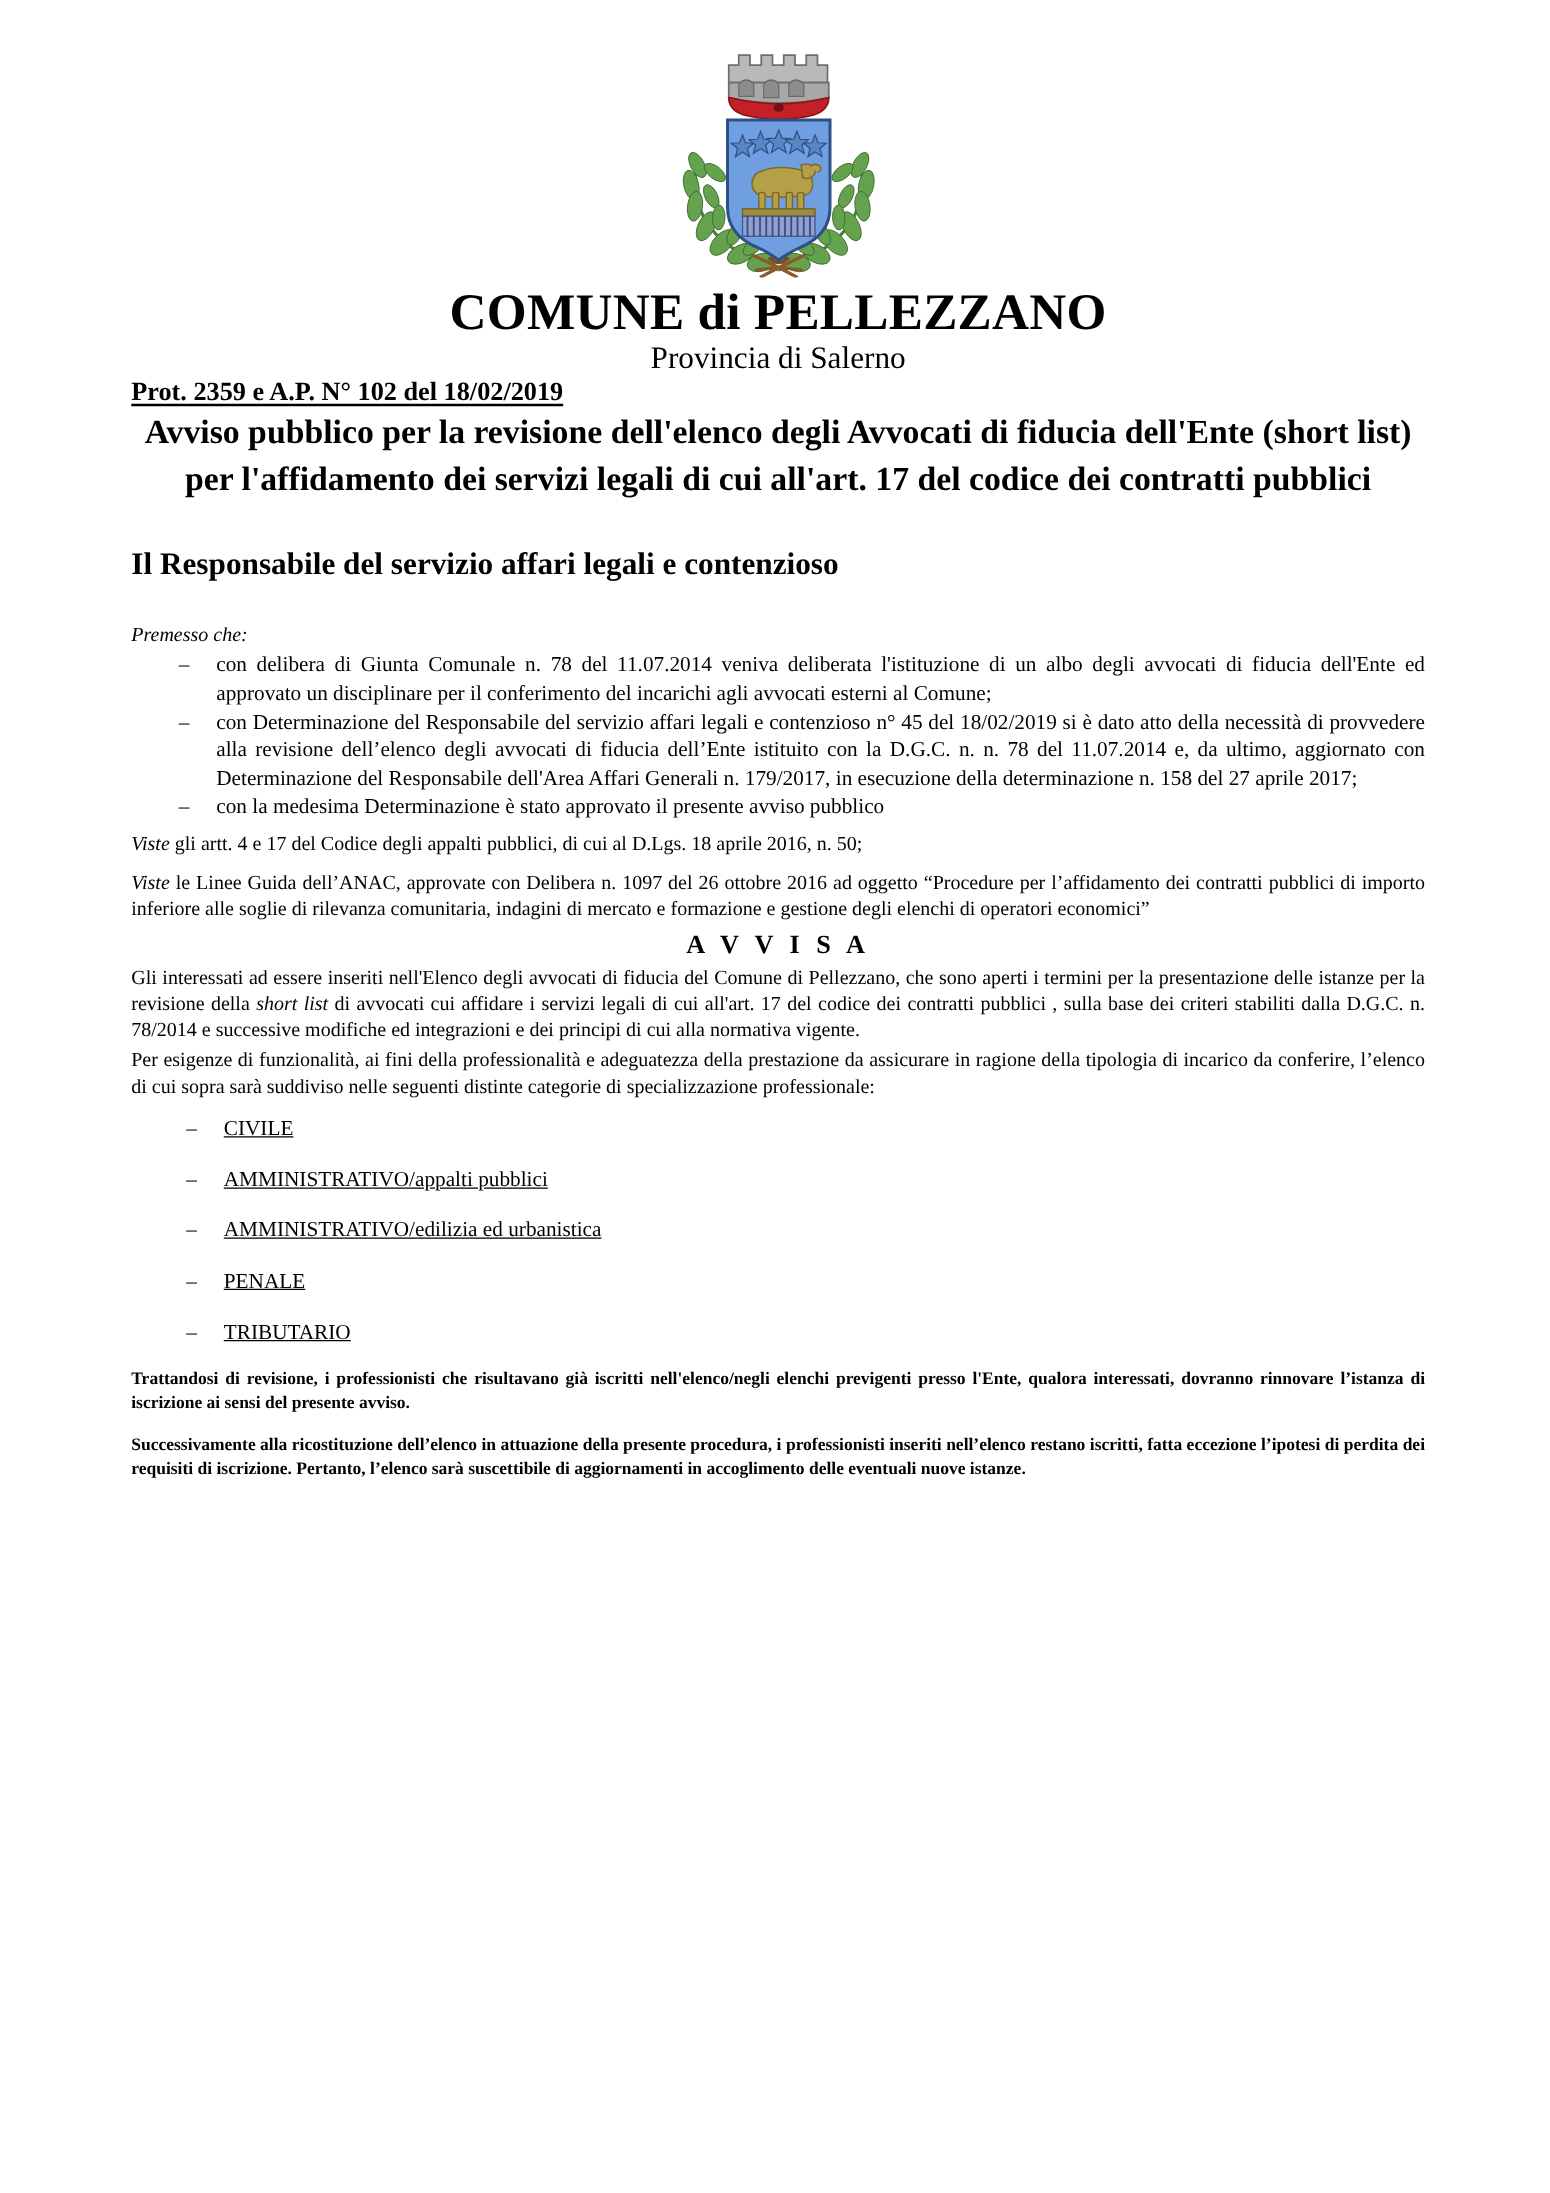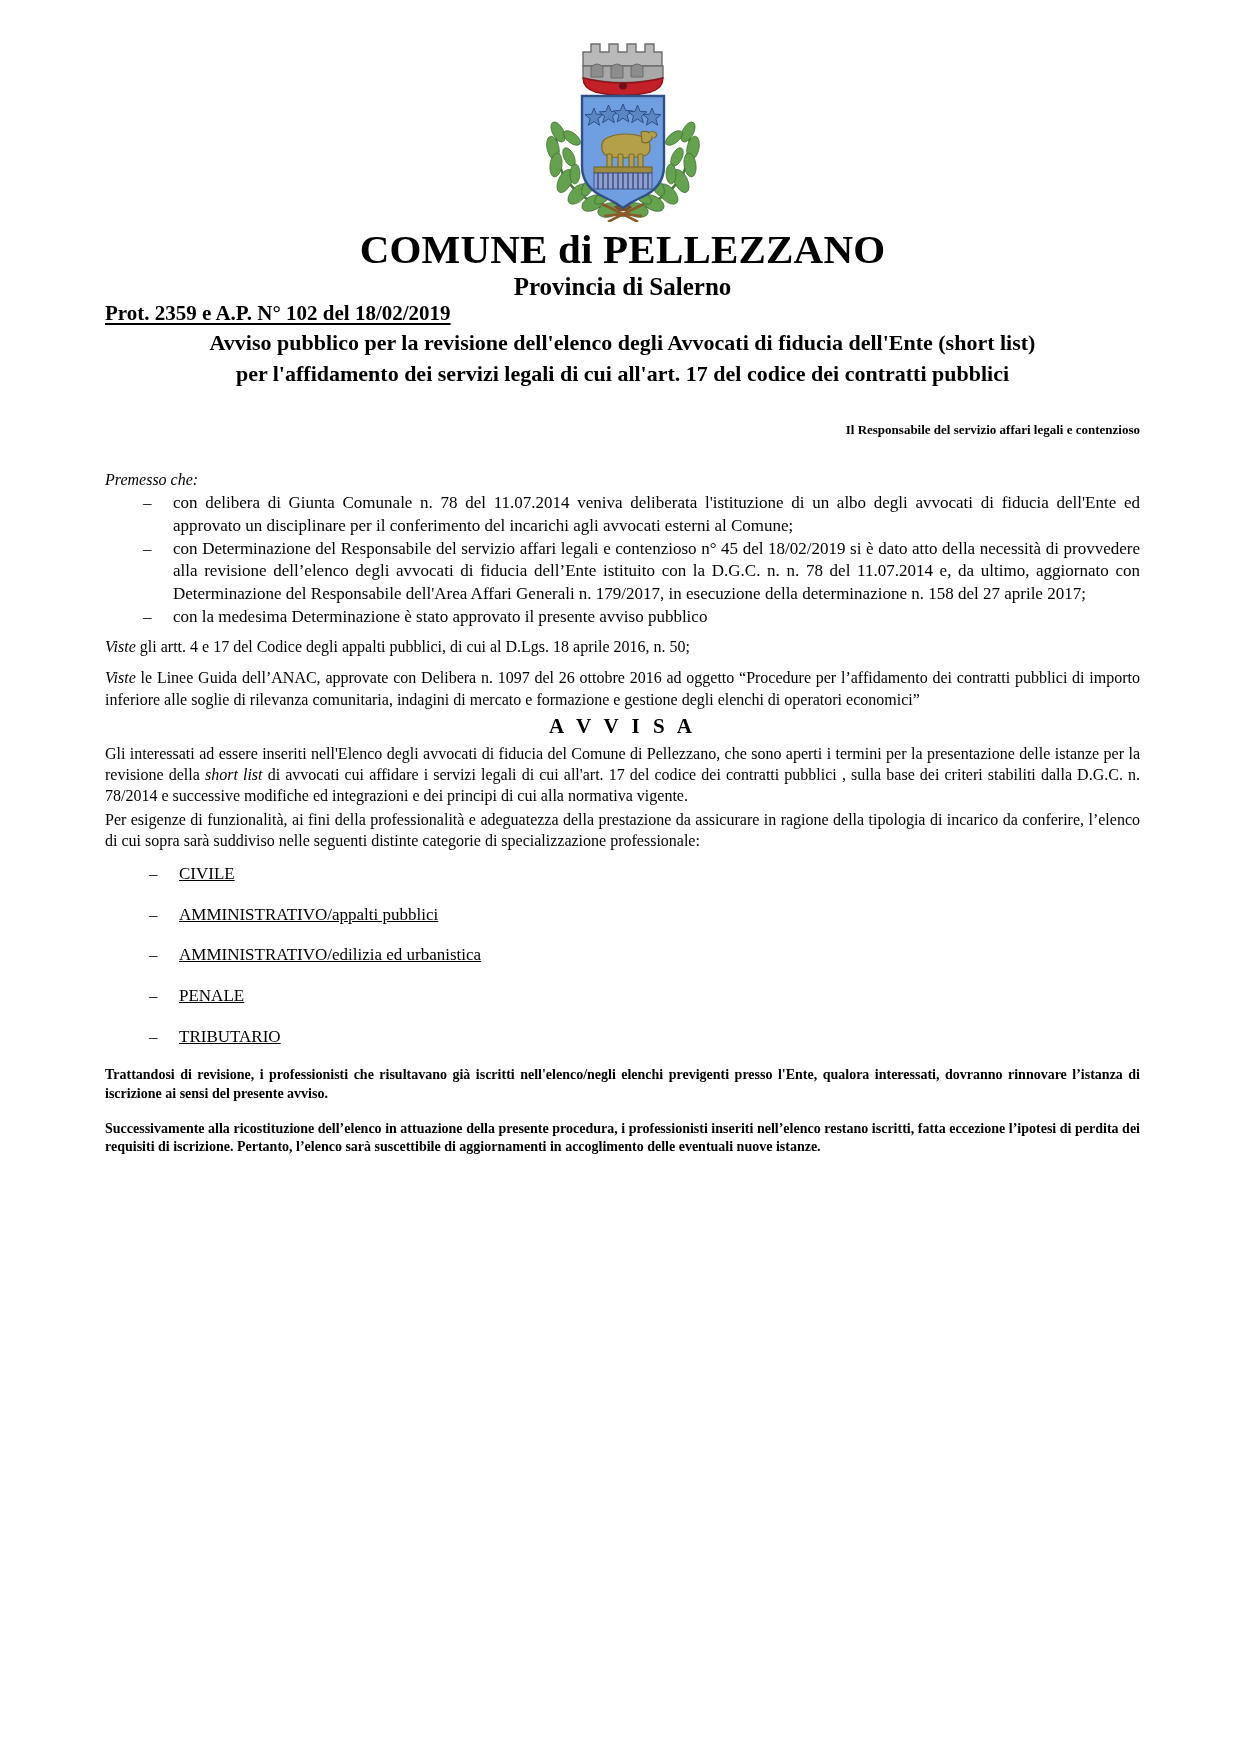--- a/index.html
+++ b/index.html
@@ -42,45 +42,45 @@
     text-align: center;
     font-size: 41px;
     font-weight: bold;
     letter-spacing: 0.2px;
     line-height: 1.04;
     margin: 0 0 2px 0;
   }
   .title-provincia {
     text-align: center;
     font-size: 25px;
-    font-weight: bold;
+    font-weight: normal;
     line-height: 1.1;
     margin: 0 0 1px 0;
   }
   .title-prot {
     text-align: left;
     font-size: 21px;
     font-weight: bold;
     line-height: 1.15;
     margin: 0 0 3px 0;
   }
   .title-prot span.u {
     text-decoration: underline;
     text-underline-offset: 3px;
   }
   .title-avviso {
     text-align: center;
-    font-size: 22px;
+    font-size: 27px;
     font-weight: bold;
     line-height: 1.32;
     margin: 0 0 2px 0;
   }
   .title-resp {
-    text-align: right;
-    font-size: 13px;
+    text-align: left;
+    font-size: 25px;
     font-weight: bold;
     line-height: 1.3;
     margin: 34px 0 30px 0;
   }
   .title-avvisa {
     text-align: center;
     font-size: 21px;
     font-weight: bold;
     letter-spacing: 4px;
     margin: 4px 0 4px 0;

